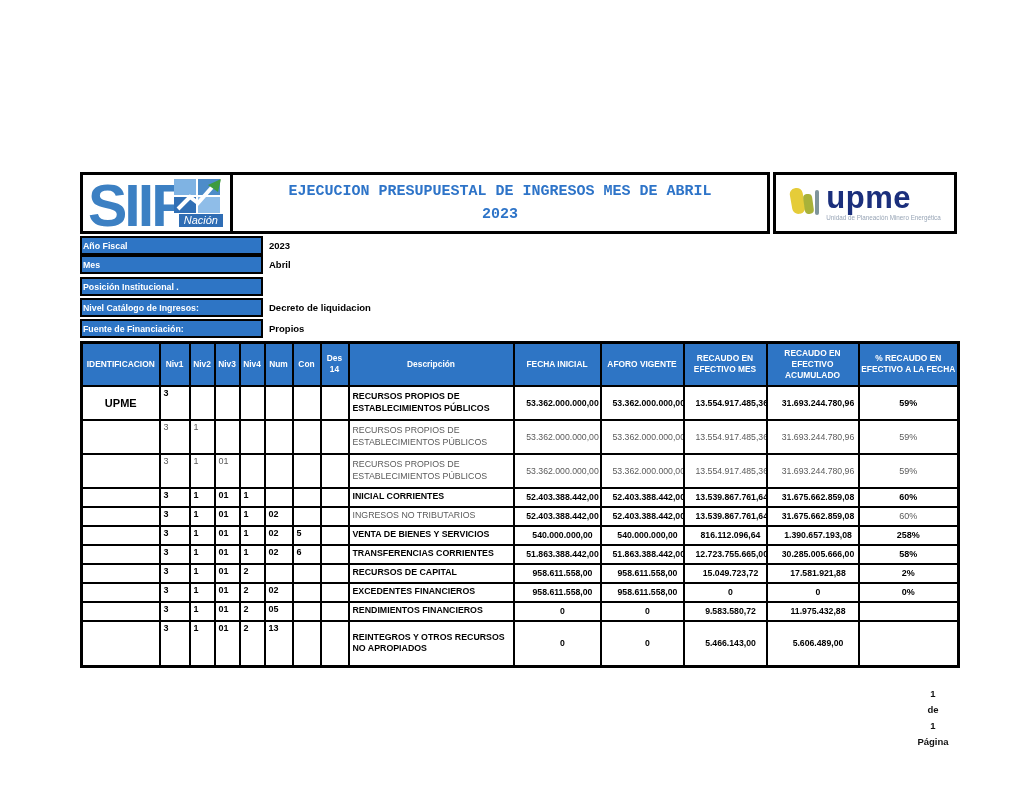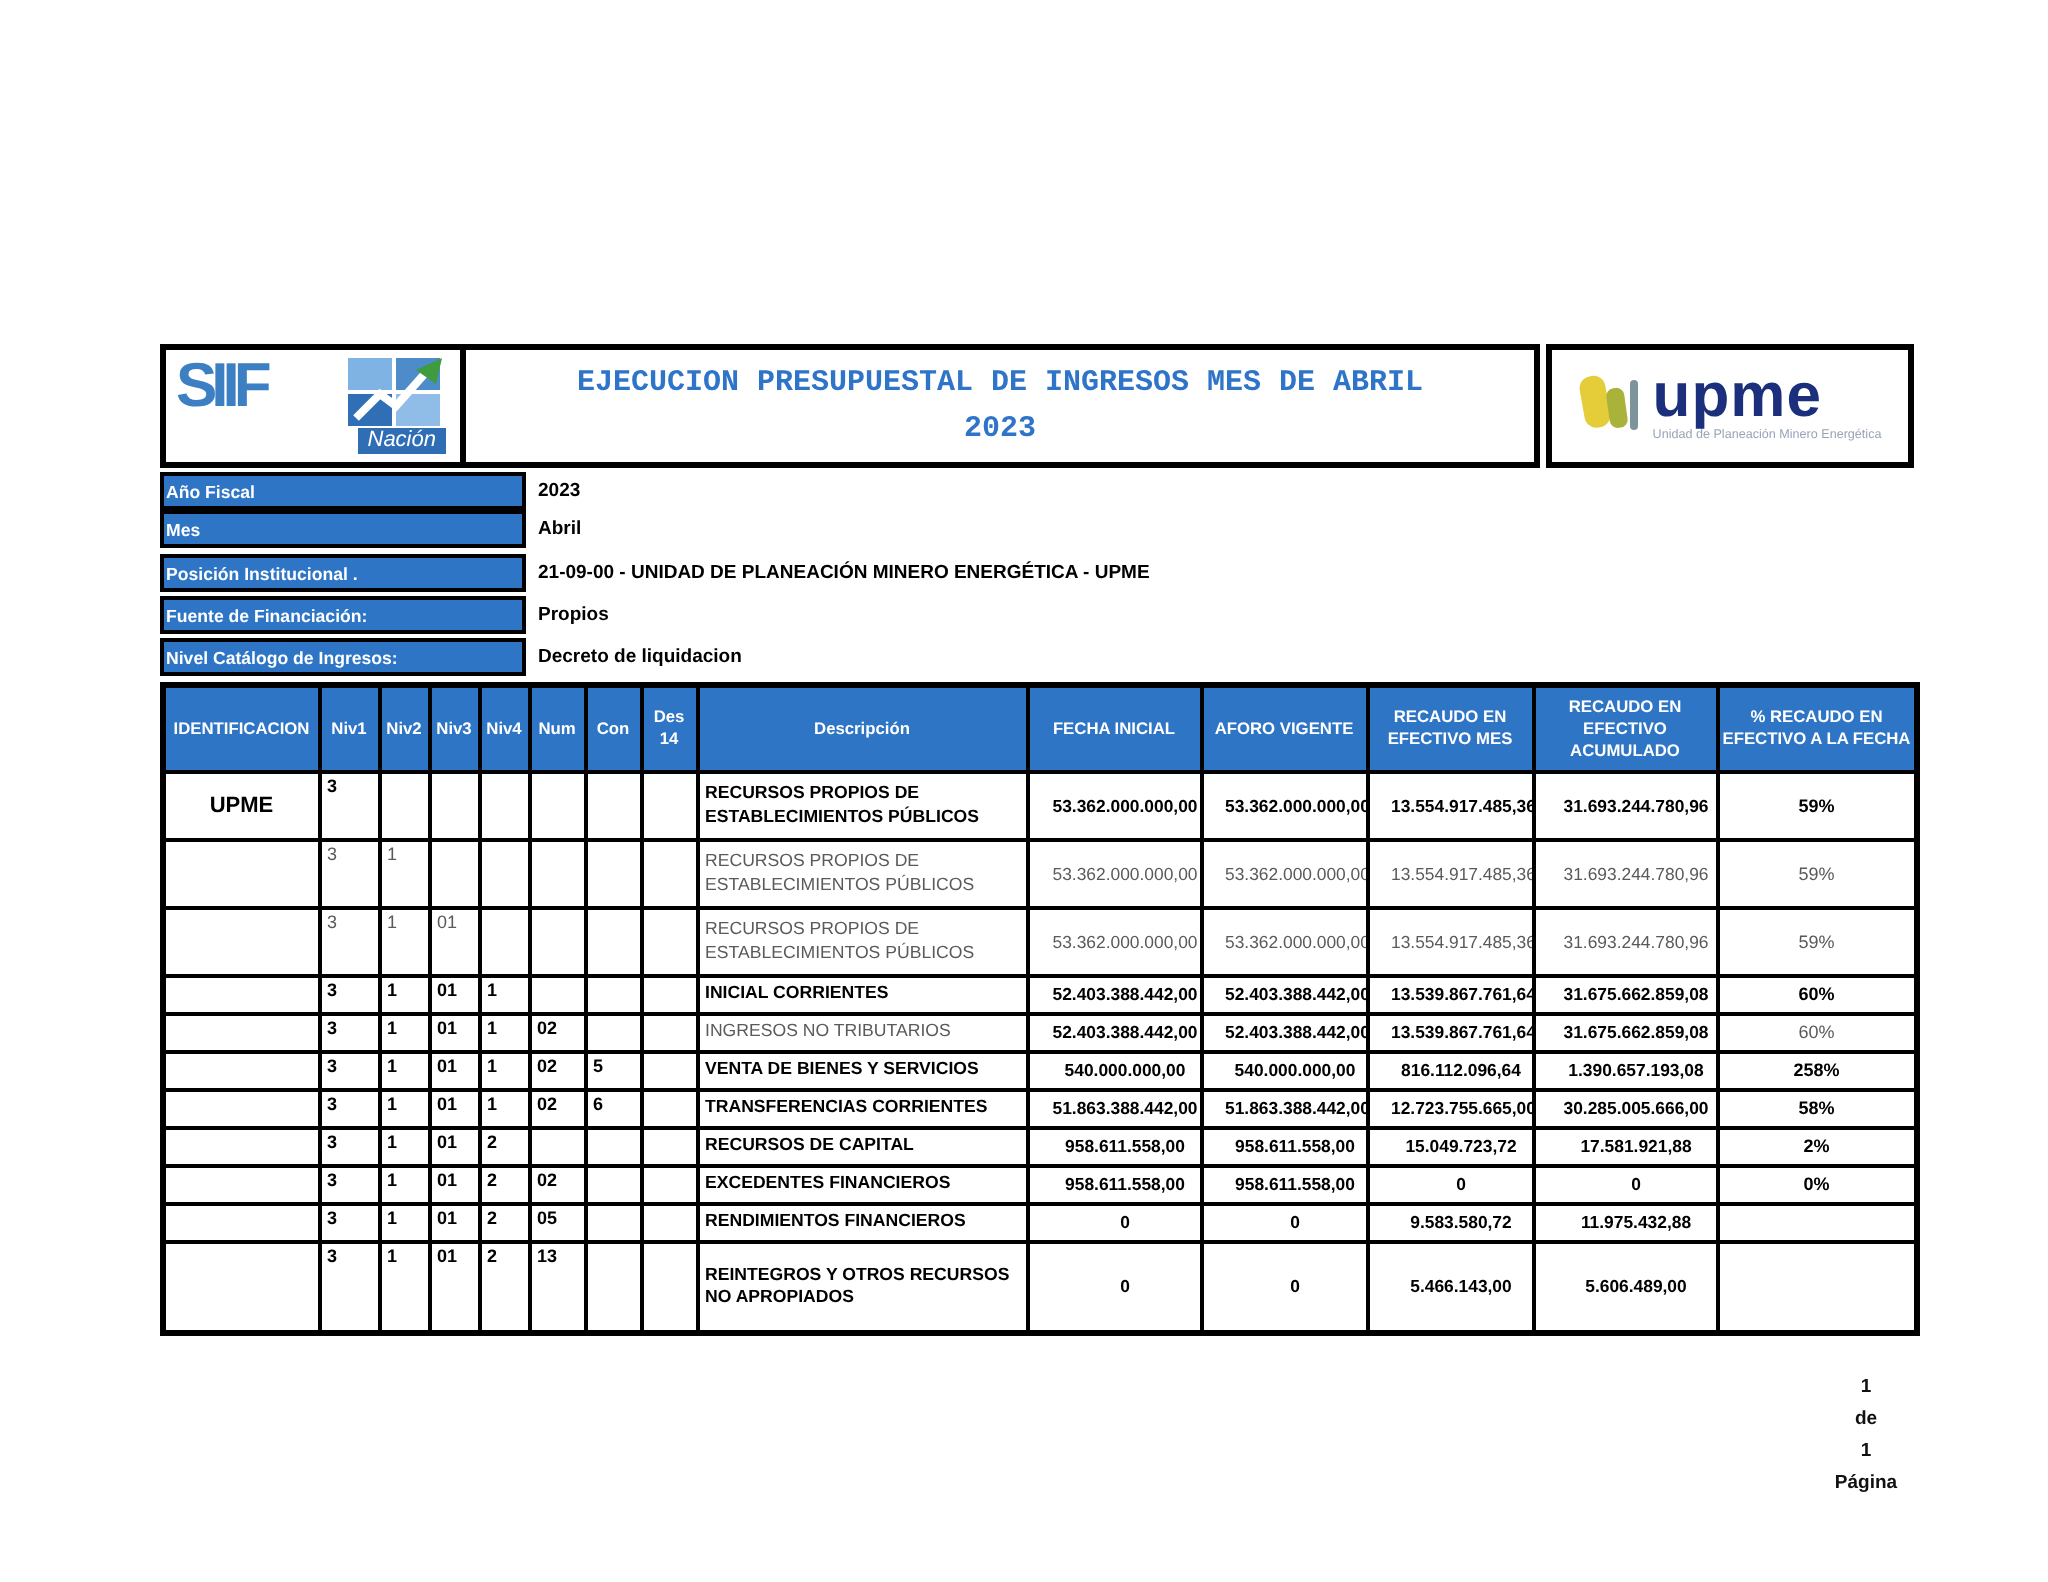--- a/index.html
+++ b/index.html
@@ -10,21 +10,21 @@
   }
   *{box-sizing:border-box;margin:0;padding:0;}
   html,body{width:1024px;height:791px;background:#fff;overflow:hidden;
     font-family:"Liberation Sans",sans-serif;}
   .page{position:relative;width:1024px;height:791px;background:#fff;}
   .content{position:absolute;left:80px;top:172px;width:877px;}
 
   
   .band{display:flex;height:62px;}
   .siif-box{width:153px;border:3px solid #000;background:#fff;position:relative;overflow:hidden;}
-  .siif-text{position:absolute;left:5px;top:2px;font-size:31px;font-weight:bold;
+  .siif-text{position:absolute;left:5px;top:2px;font-size:59px;font-weight:bold;
     color:#3C80C3;letter-spacing:-3px;line-height:1;}
   .siif-icon{position:absolute;right:8px;top:4px;}
   .siif-nacion{position:absolute;right:7px;bottom:4px;background:#2F6DB4;color:#fff;
     font-weight:normal;font-style:italic;font-size:11px;line-height:13px;padding:0 5px;}
   .title-box{flex:1;border:3px solid #000;border-left:none;display:flex;flex-direction:column;
     justify-content:center;align-items:center;color:var(--title-blue);font-weight:bold;
     font-size:15px;line-height:1.55;text-align:center;font-family:Liberation Mono, monospace;}
   .upme-box{width:184px;border:3px solid #000;margin-left:3px;background:#fff;display:flex;
     align-items:center;justify-content:center;gap:5px;}
   .upme-text{font-size:31px;font-weight:bold;color:var(--upme-navy);line-height:0.85;letter-spacing:0.5px;}
@@ -108,29 +108,28 @@
       <div class="info-row">
         <div class="info-label">Año Fiscal</div>
         <div class="info-value">2023</div>
       </div>
       <div class="info-row">
         <div class="info-label">Mes</div>
         <div class="info-value">Abril</div>
       </div>
       <div class="info-row gap3">
         <div class="info-label">Posición Institucional .</div>
-        <div class="info-value">21-09-00 - UNIDAD DE PLANEACIÓN MINERO ENERGÉTICA - UPME</div>
+      </div>
+      <div class="info-row gap2">
+        <div class="info-label">Nivel Catálogo de Ingresos:</div>
+        <div class="info-value">Decreto de liquidacion</div>
       </div>
       <div class="info-row gap2">
         <div class="info-label">Fuente de Financiación:</div>
         <div class="info-value">Propios</div>
-      </div>
-      <div class="info-row gap2">
-        <div class="info-label">Nivel Catálogo de Ingresos:</div>
-        <div class="info-value">Decreto de liquidacion</div>
       </div>
     </div>
 
     <table>
       <colgroup>
         <col style="width:78px">
           <col style="width:30px">
           <col style="width:25px">
         <col style="width:25px">
           <col style="width:25px">

